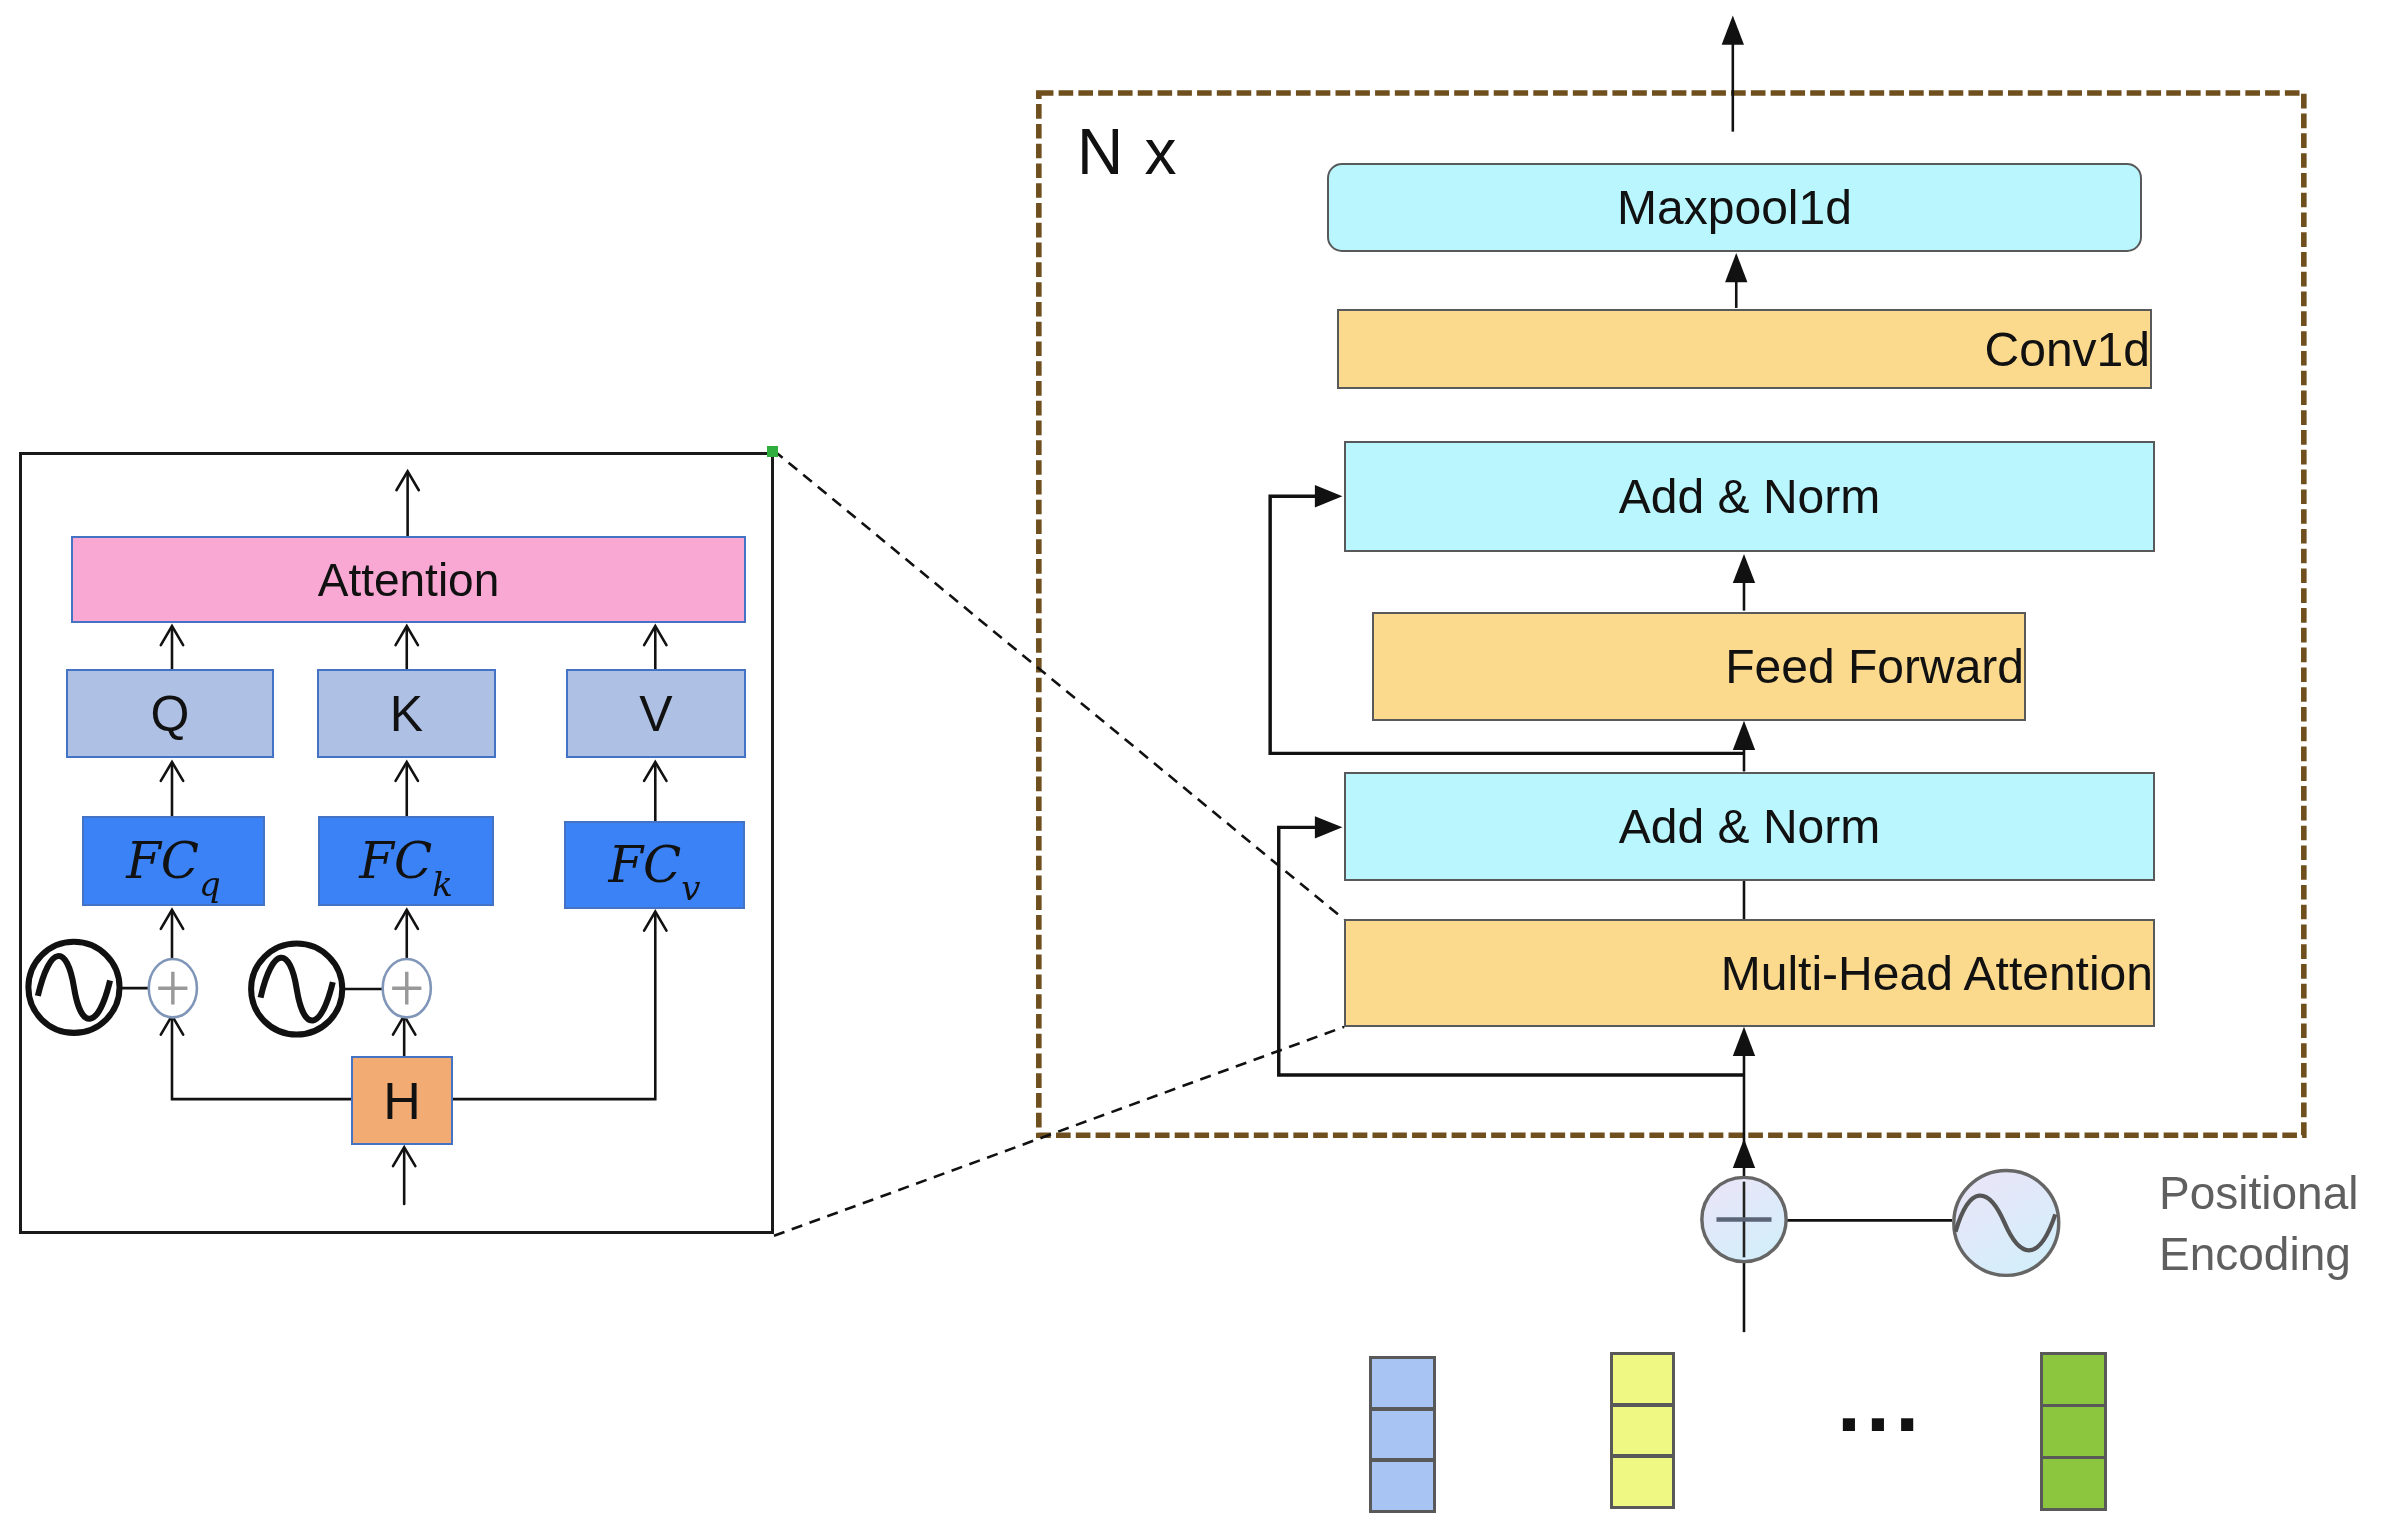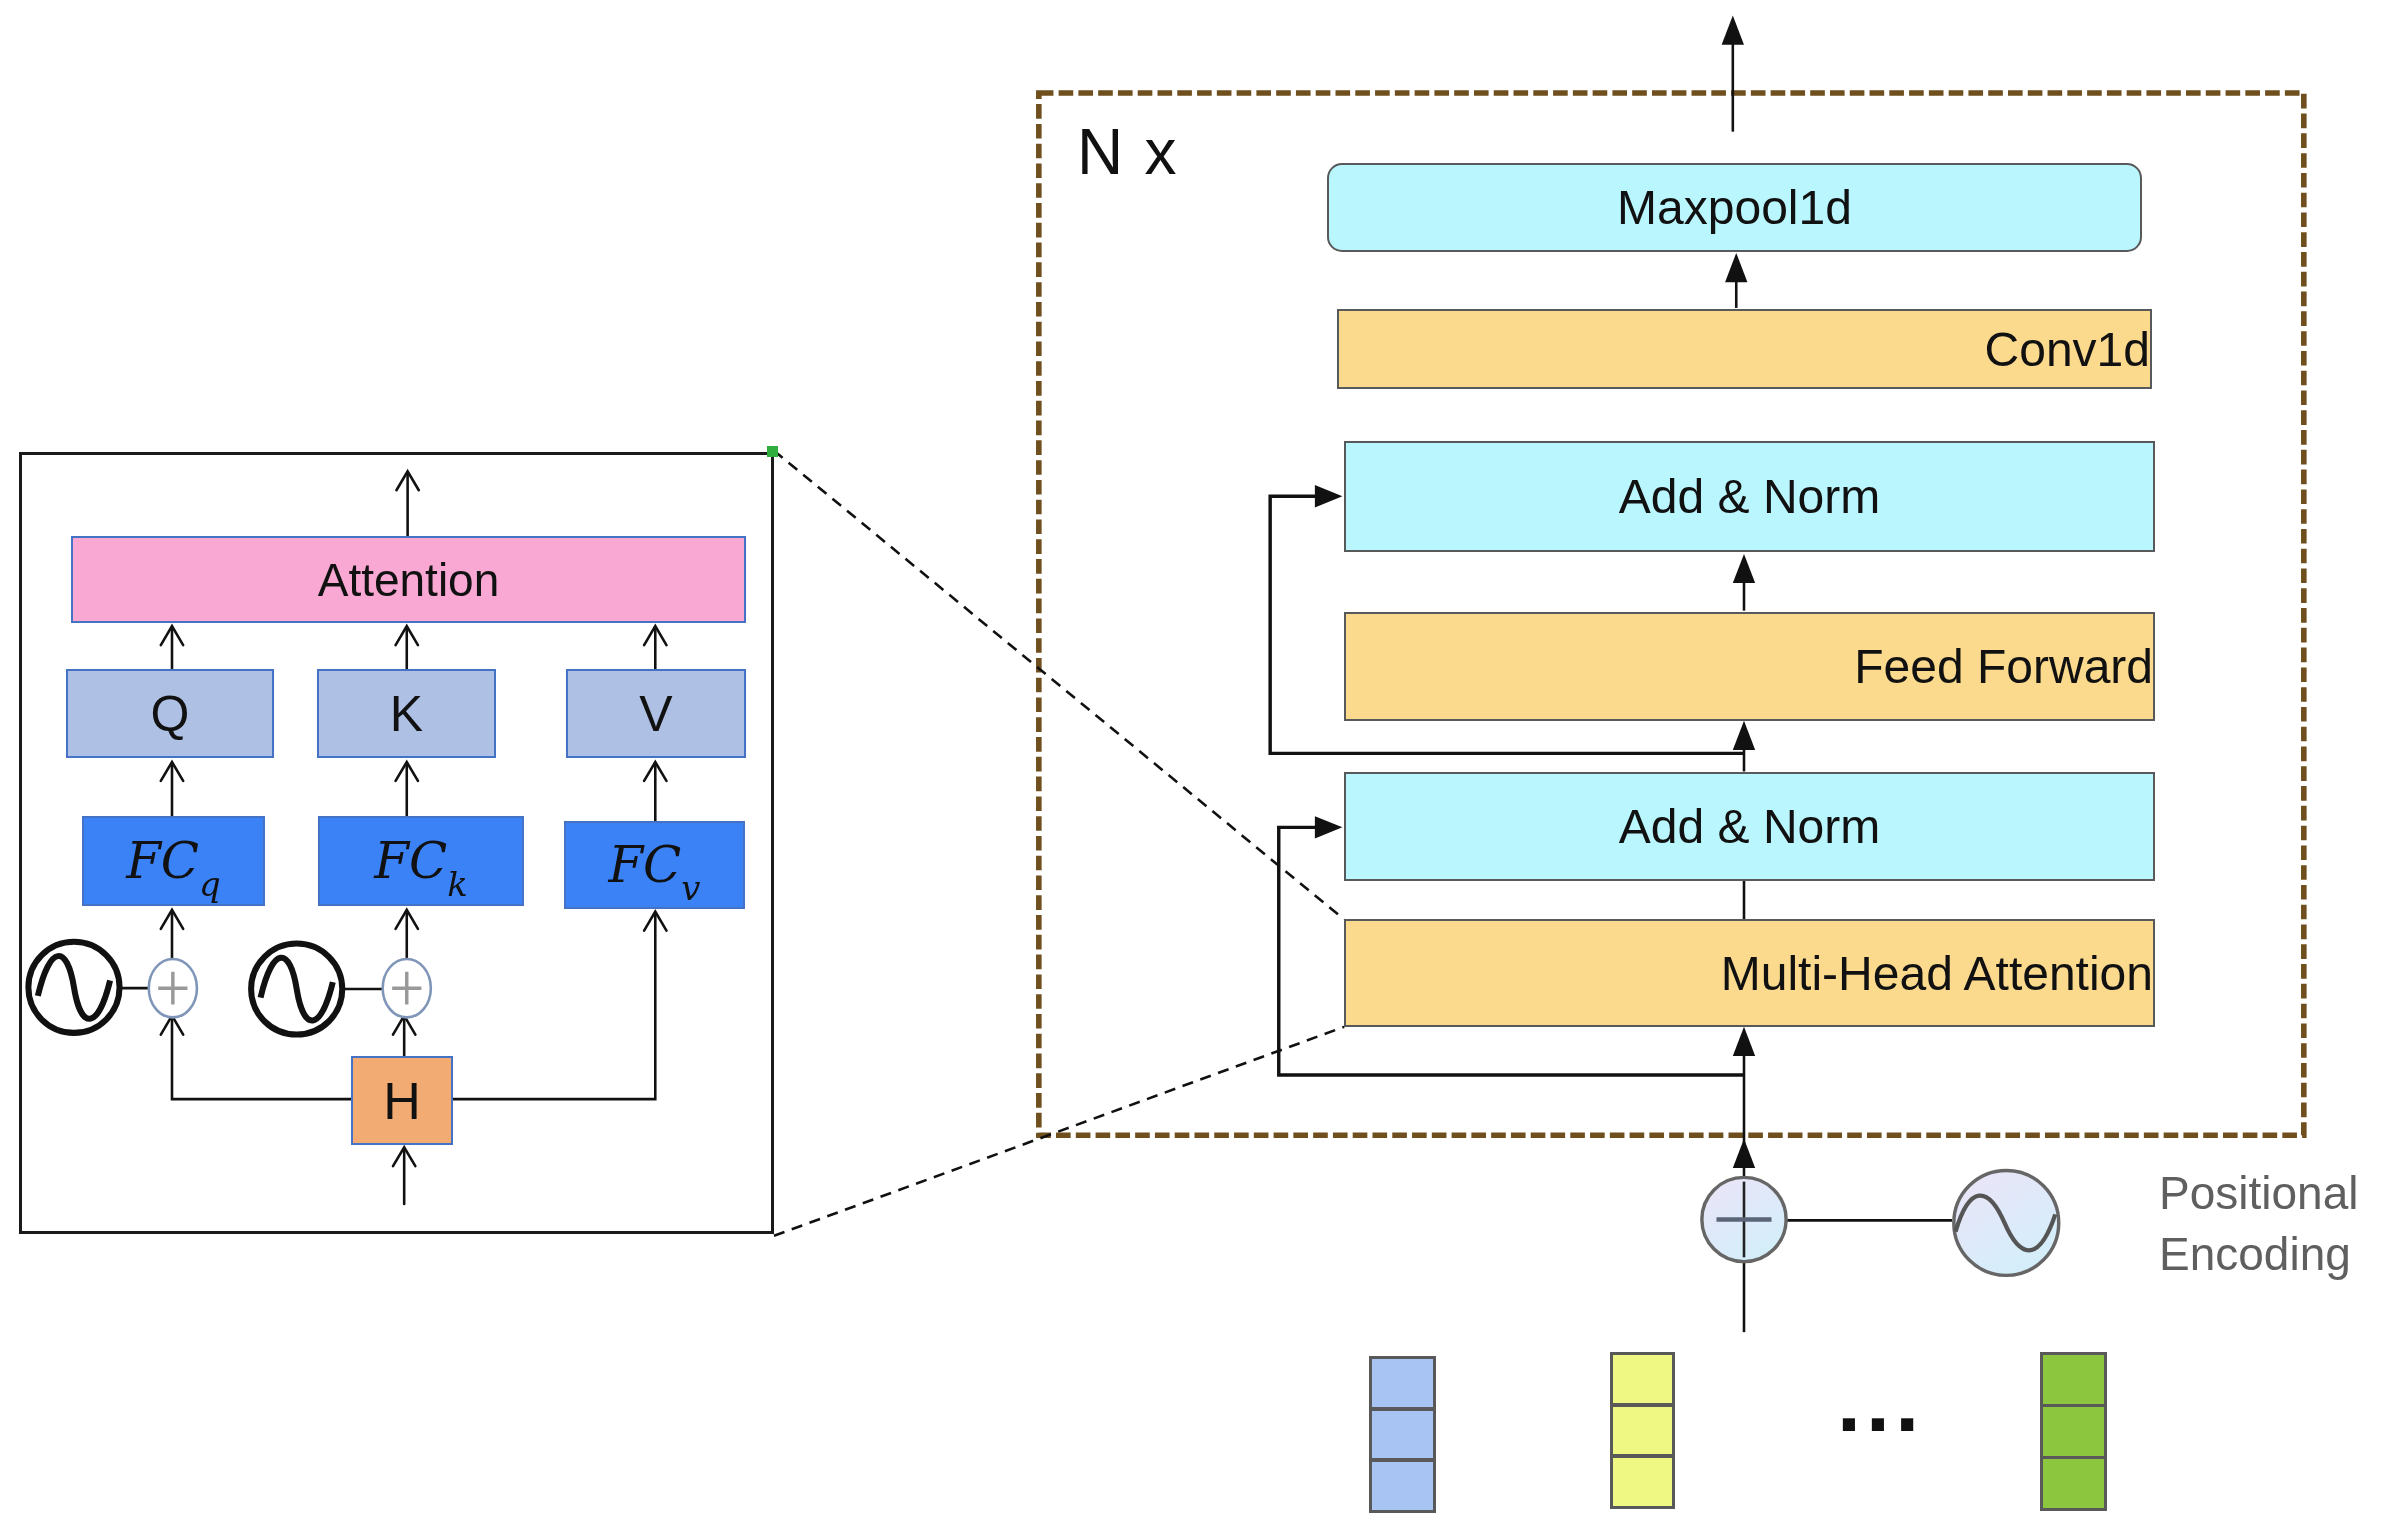--- a/index.html
+++ b/index.html
@@ -15,32 +15,32 @@
        background:#2fae3e;z-index:3;}
   .blue-border{border:2.6px solid #4472c4;}
   .attention{left:71px;top:536px;width:675px;height:87px;background:#f9a8d4;font-size:46px;}
   .qkv{background:#aec1e5;font-size:50px;}
   .q{left:66px;top:669px;width:208px;height:89px;}
   .k{left:317px;top:669px;width:179px;height:89px;}
   .v{left:566px;top:669px;width:180px;height:89px;}
   .fc{background:#3b82f6;font-family:"DejaVu Serif",serif;font-style:italic;font-size:50px;}
   .fc sub{font-size:34px;line-height:0;transform:translateY(6.9px);display:inline-block;}
   .fcq{left:82px;top:816px;width:183px;height:90px;}
-  .fck{left:318px;top:816px;width:206px;height:90px;}
+  .fck{left:318px;top:816px;width:176px;height:90px;}
   .fcv{left:564px;top:821px;width:181px;height:88px;}
   .hbox{left:351px;top:1056px;width:102px;height:89px;background:#f2ab72;font-size:52px;}
   
   .gray-border{border:2.6px solid #58595b;}
   .cyan{background:#baf6fd;}
   .tan{background:#fbda8d;justify-content:flex-end;}
   .enc-label{font-size:48px;}
   .maxpool{left:1327px;top:163px;width:815px;height:89px;border-radius:15px;}
   .conv{left:1337px;top:309px;width:815px;height:80px;}
   .addnorm1{left:1344px;top:441px;width:811px;height:111px;}
-  .feedforward{left:1344px;top:612px;width:811px;height:109px;}
+  .feedforward{left:1372px;top:612px;width:654px;height:109px;}
   .addnorm2{left:1344px;top:772px;width:811px;height:109px;}
   .mha{left:1344px;top:919px;width:811px;height:108px;}
   .nx{position:absolute;left:1077px;top:115px;font-size:64px;color:#111;z-index:2;
       letter-spacing:1.7px;}
   
   .pos-enc{position:absolute;left:2159px;top:1163px;width:243px;
       font-size:46px;line-height:1.33;color:#5f5f5f;z-index:2;}
   .ellipsis{position:absolute;left:1837px;top:1352px;font-size:86px;font-weight:700;
       letter-spacing:5.2px;color:#111;z-index:2;}
   

